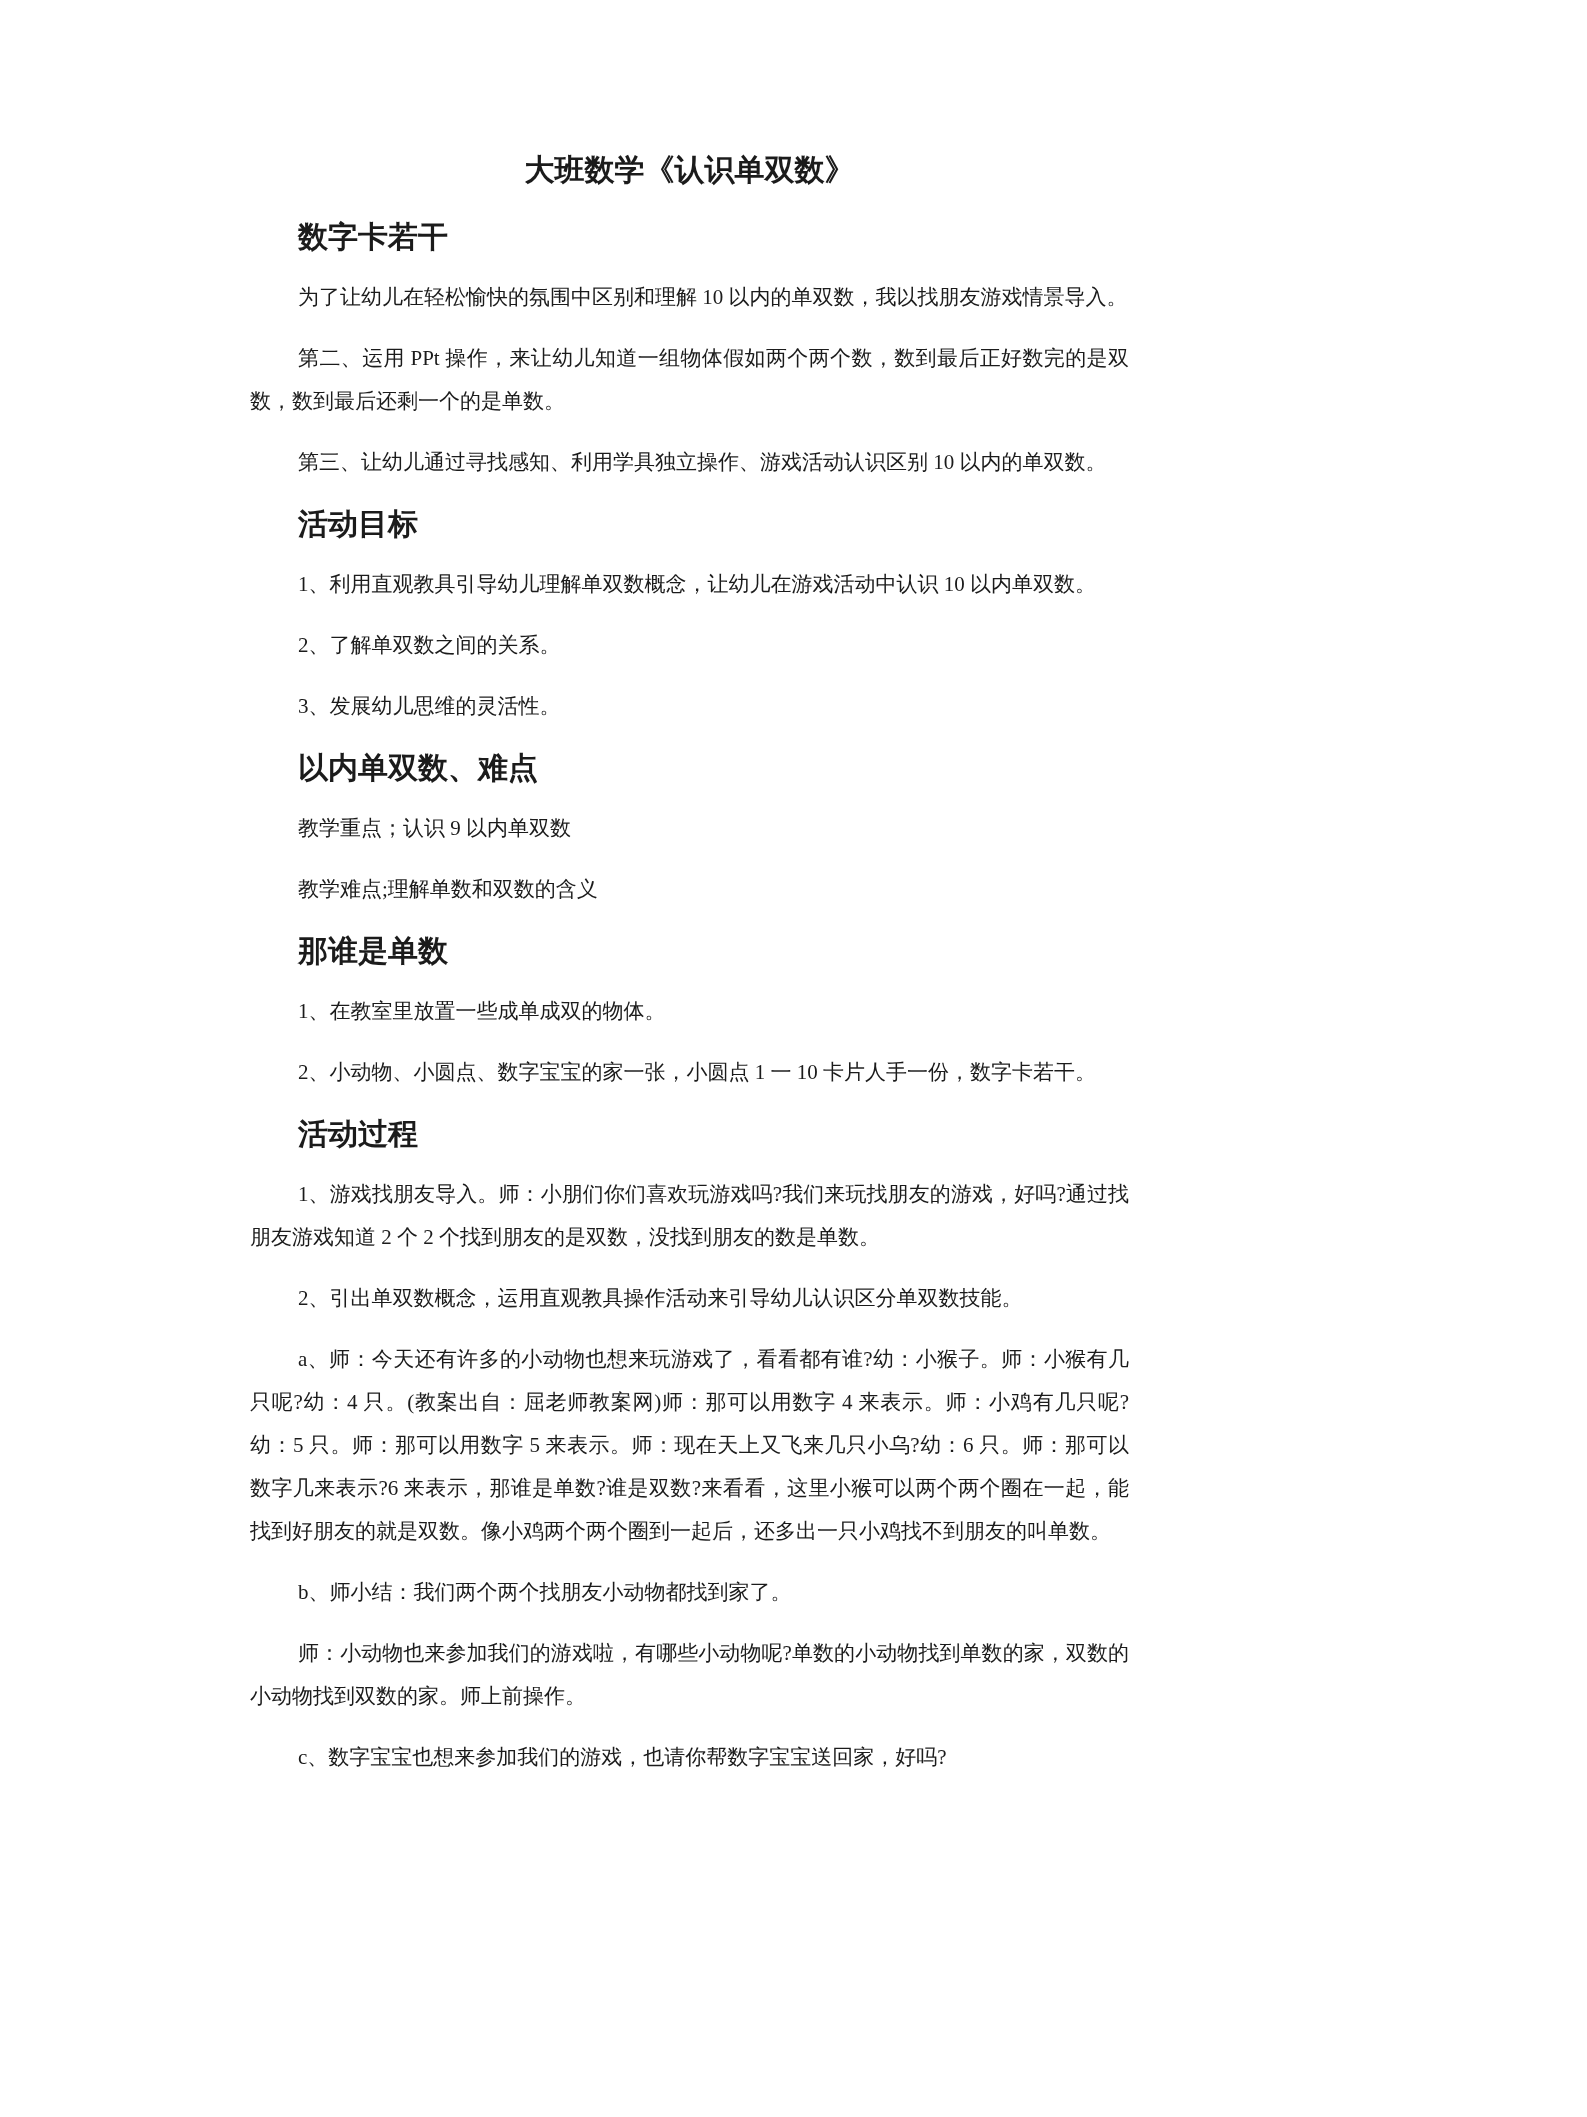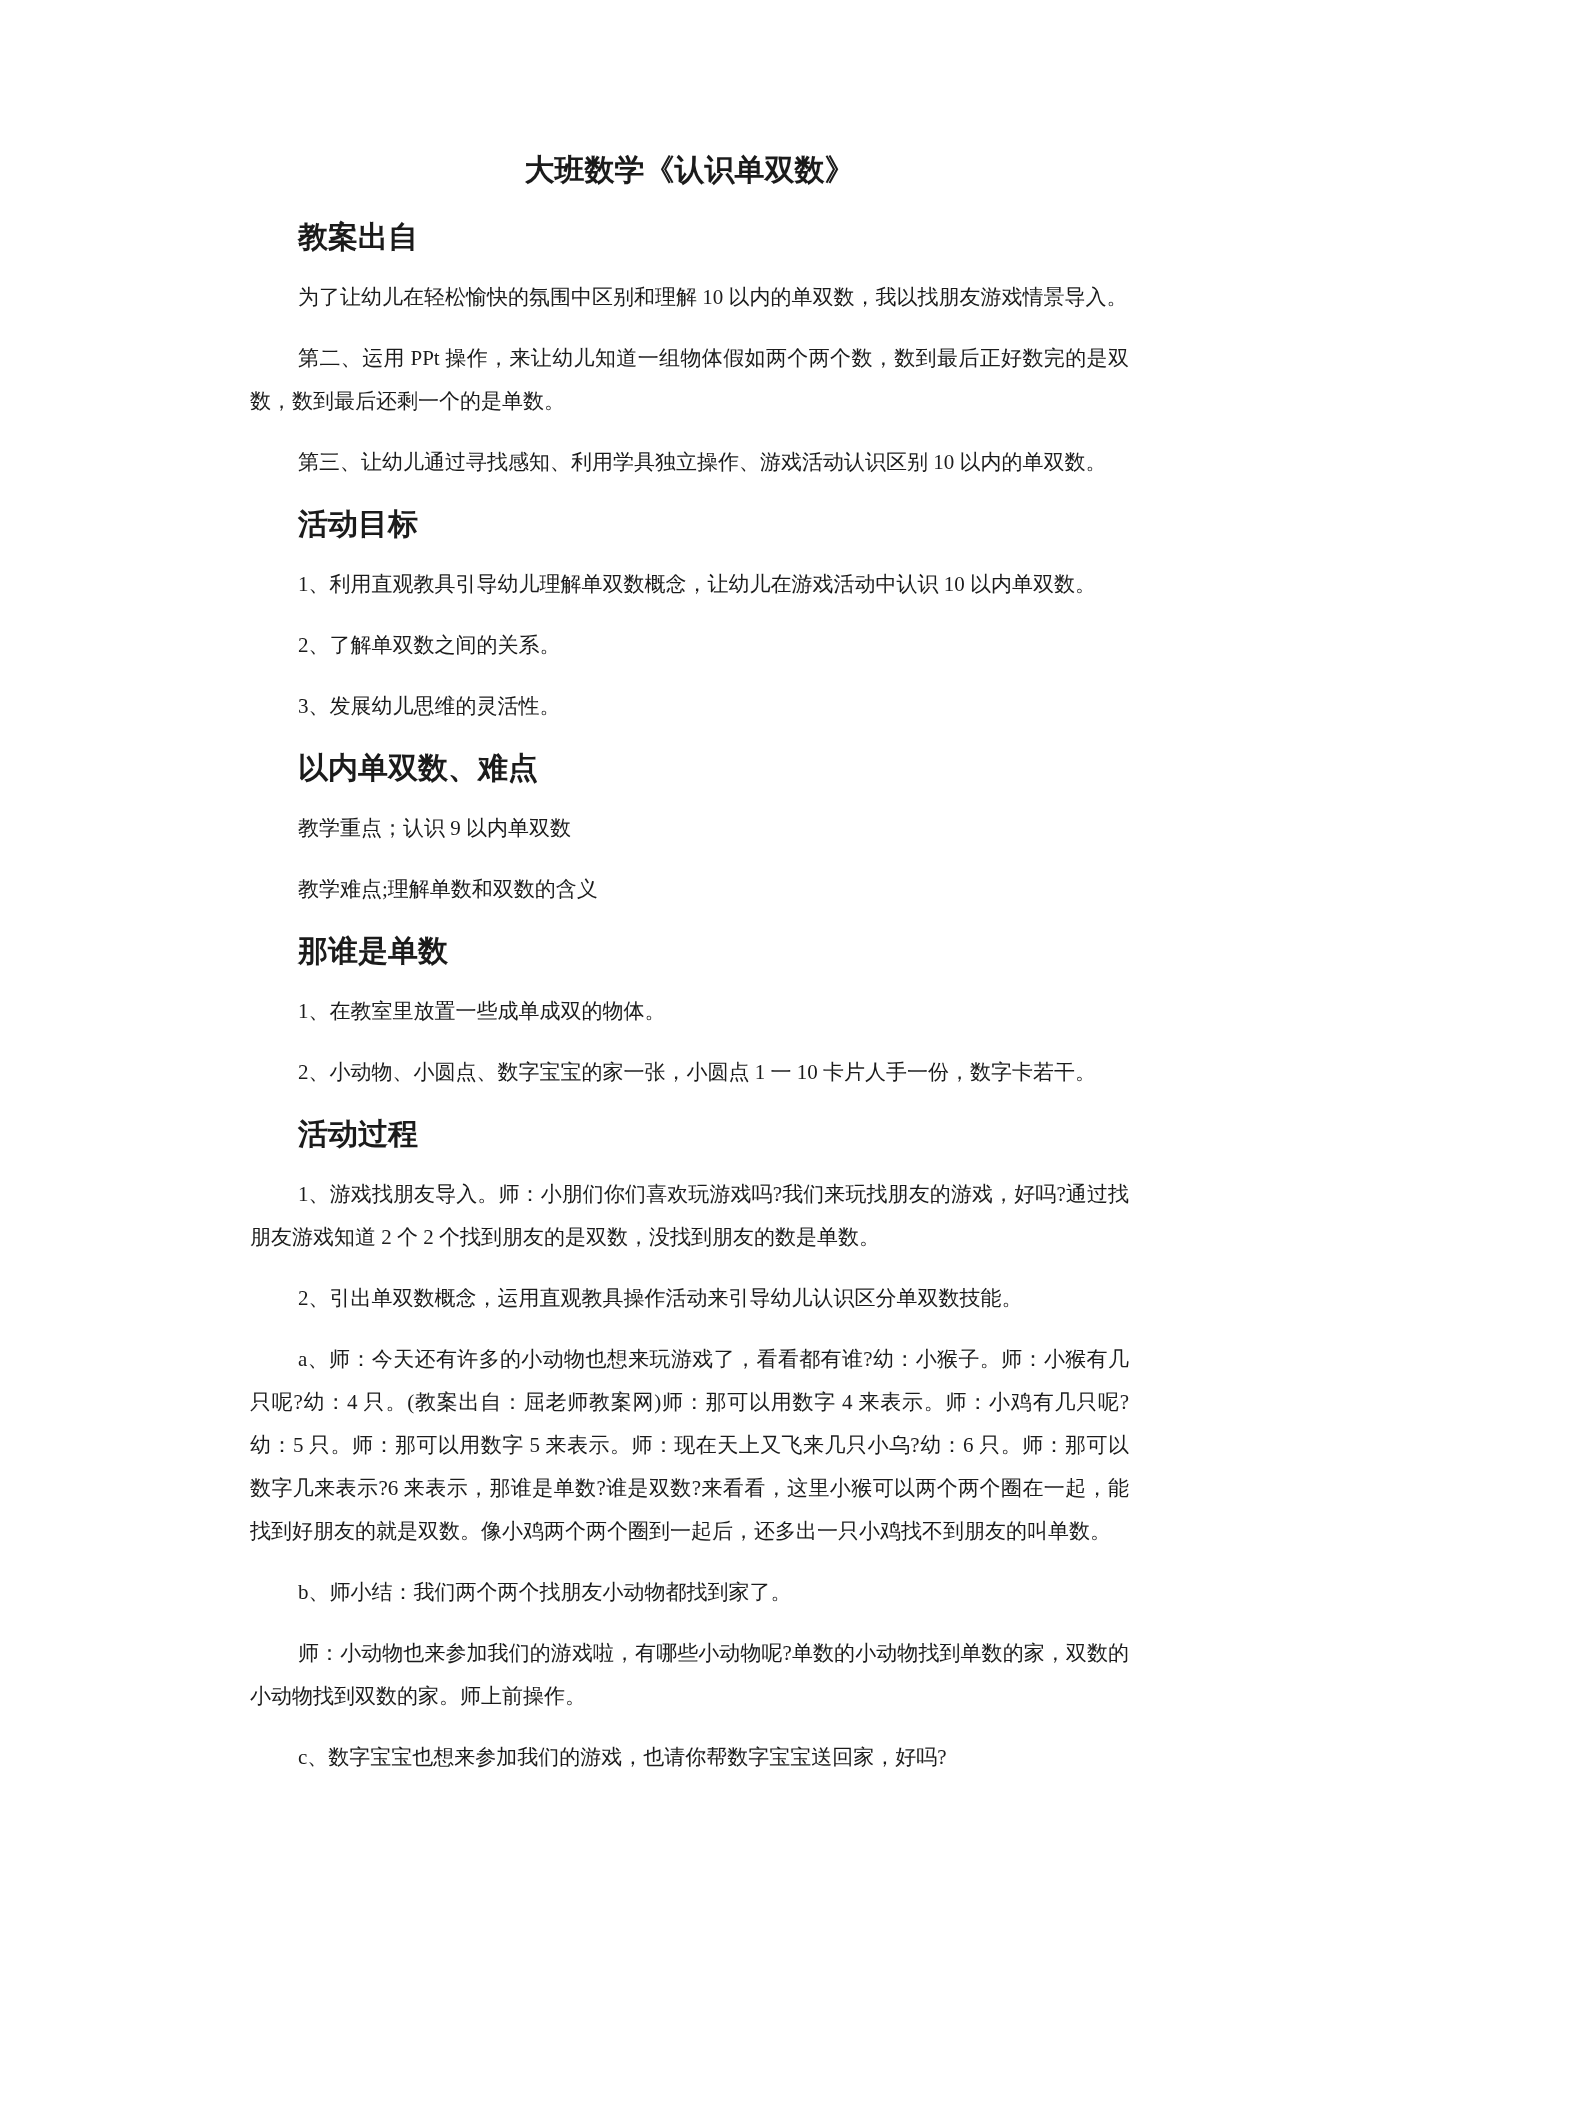--- a/index.html
+++ b/index.html
@@ -45,21 +45,21 @@
     text-align: justify;
     text-justify: inter-ideograph;
   }
 </style>
 </head>
 <body>
 
 <main class="page">
   <h1 class="doc-title">大班数学《认识单双数》</h1>
   <div>
-      <h2 class="heading">教案出自</h2>
+      <h2 class="heading">数字卡若干</h2>
       <p class="para">为了让幼儿在轻松愉快的氛围中区别和理解 10 以内的单双数，我以找朋友游戏情景导入。</p>
       <p class="para">第二、运用 PPt 操作，来让幼儿知道一组物体假如两个两个数，数到最后正好数完的是双数，数到最后还剩一个的是单数。</p>
       <p class="para">第三、让幼儿通过寻找感知、利用学具独立操作、游戏活动认识区别 10 以内的单双数。</p>
       <h2 class="heading">活动目标</h2>
       <p class="para">1、利用直观教具引导幼儿理解单双数概念，让幼儿在游戏活动中认识 10 以内单双数。</p>
       <p class="para">2、了解单双数之间的关系。</p>
       <p class="para">3、发展幼儿思维的灵活性。</p>
       <h2 class="heading">以内单双数、难点</h2>
       <p class="para">教学重点；认识 9 以内单双数</p>
       <p class="para">教学难点;理解单数和双数的含义</p>

